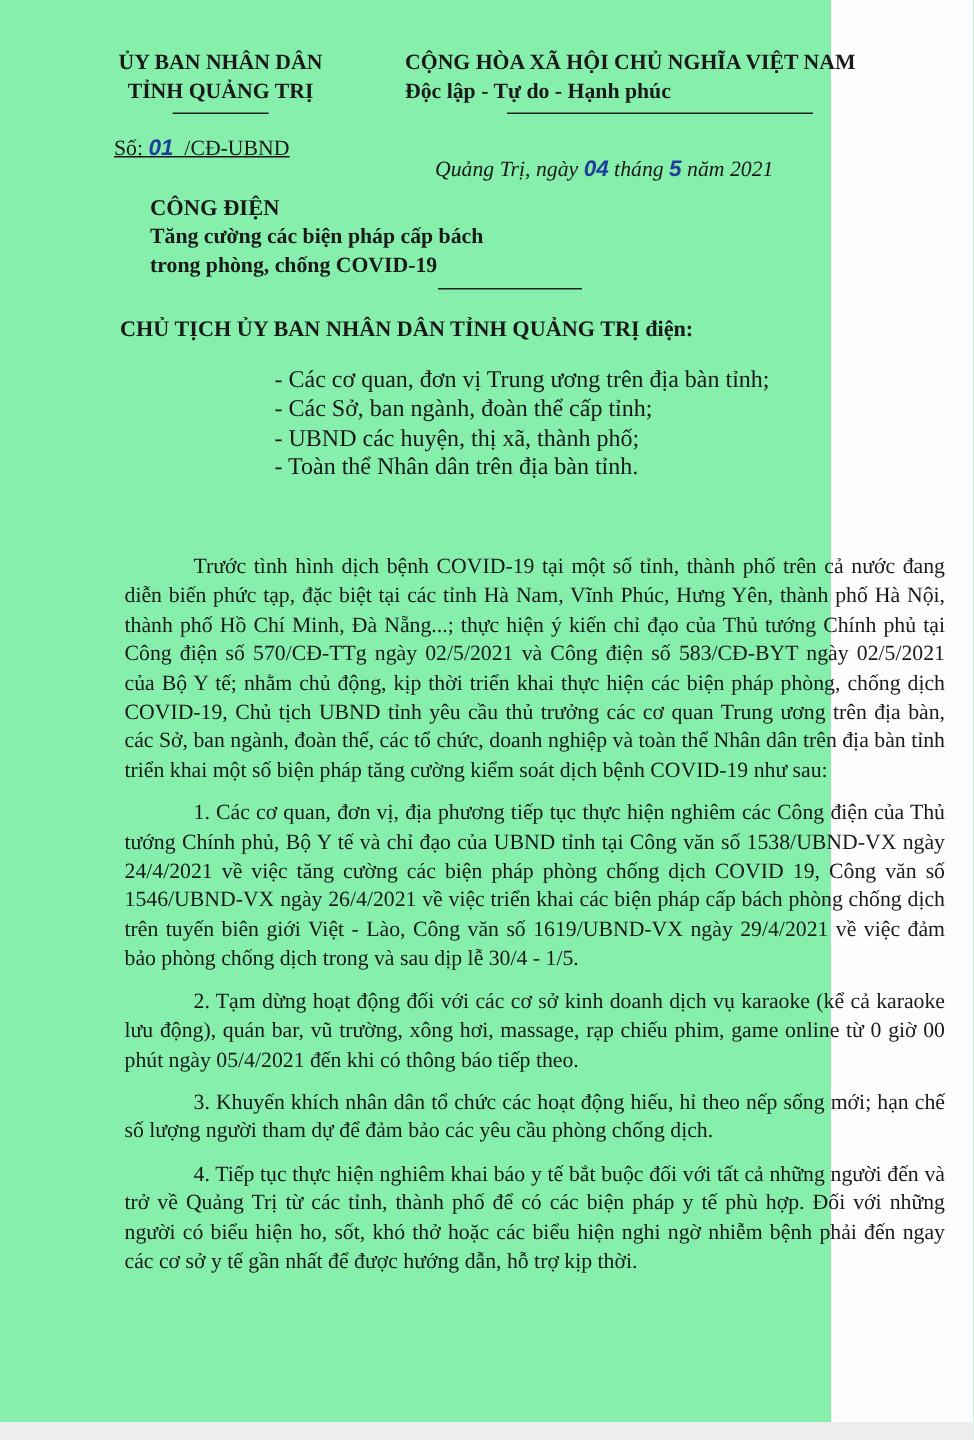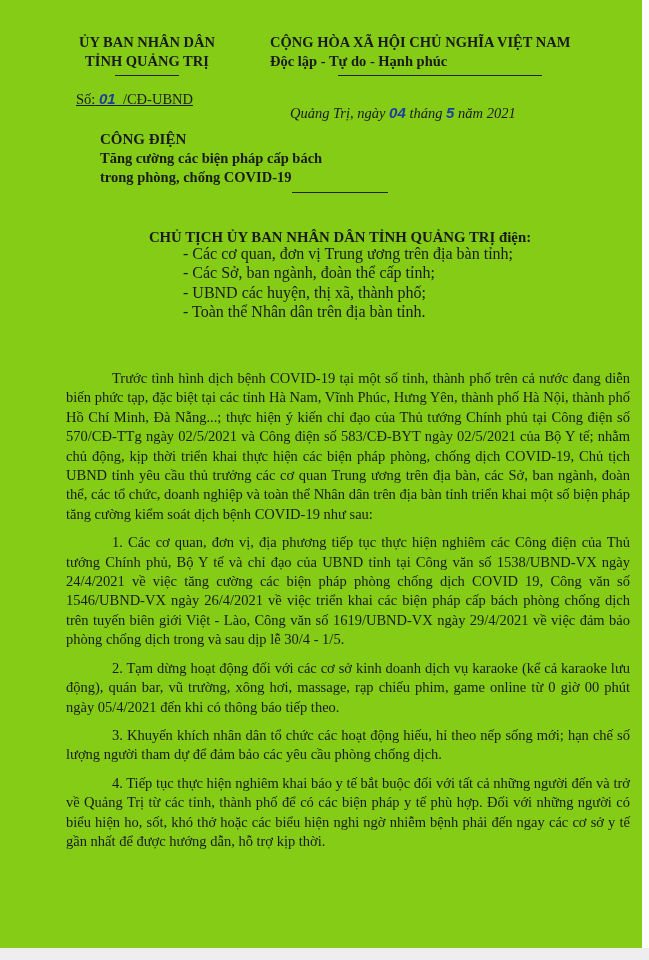--- a/index.html
+++ b/index.html
@@ -1,31 +1,31 @@
 <!DOCTYPE html>
 <html><head>
 <meta charset="utf-8">
 <style>
   html,body{margin:0;padding:0;}
   body{width:649px;height:960px;background:#fdfdfd;overflow:hidden;position:relative;
        font-family:"Liberation Serif","DejaVu Serif",serif;color:#1a1a1a;}
-  .page{position:absolute;left:0;top:0;width:642px;height:948px;background:#84cc16;}
+  .page{position:absolute;left:0;top:0;width:554px;height:948px;background:#86efac;}
   .bottom-band{position:absolute;left:0;top:948px;width:649px;height:12px;background:#eeeef0;}
   .hdr-left{position:absolute;left:62px;top:33px;width:170px;text-align:center;font-weight:bold;font-size:14.5px;line-height:19px;}
   .hdr-right{position:absolute;left:270px;top:33px;width:340px;font-weight:bold;font-size:14.5px;line-height:19px;}
   .rule{display:block;height:1px;background:#222;margin:4px auto 0;}
   .so{position:absolute;left:76px;top:90px;font-size:14.5px;text-decoration:underline;}
   .hand{color:#1f3d9c;font-family:"Liberation Sans",sans-serif;font-style:italic;font-weight:bold;font-size:15px;}
   .date{position:absolute;left:290px;top:104px;font-size:14.5px;font-style:italic;}
   .title{position:absolute;left:100px;top:130px;width:480px;text-align:left;font-weight:bold;font-size:14.5px;line-height:19px;}
   .title .t1{font-size:15px;}
-  .sender{position:absolute;left:80px;top:229px;width:520px;text-align:center;font-weight:bold;font-size:14.8px;}
+  .sender{position:absolute;left:80px;top:212px;width:520px;font-weight:bold;font-size:14.8px;}
   .recips{position:absolute;left:183px;top:244px;font-size:16px;line-height:19.4px;}
   .body{position:absolute;left:66px;top:369px;width:564px;font-size:14.5px;line-height:19.4px;text-align:justify;}
-  .body p{margin:0 0 9px 0;text-indent:46px;}
+  .body p{margin:0 0 9px 17px;text-indent:46px;}
 </style>
 </head>
 <body>
 
 <div class="page">
 
   <div class="hdr-left">
     <div>ỦY BAN NHÂN DÂN</div>
     <div>TỈNH QUẢNG TRỊ</div>
     <span class="rule" style="width:64px;"></span>

